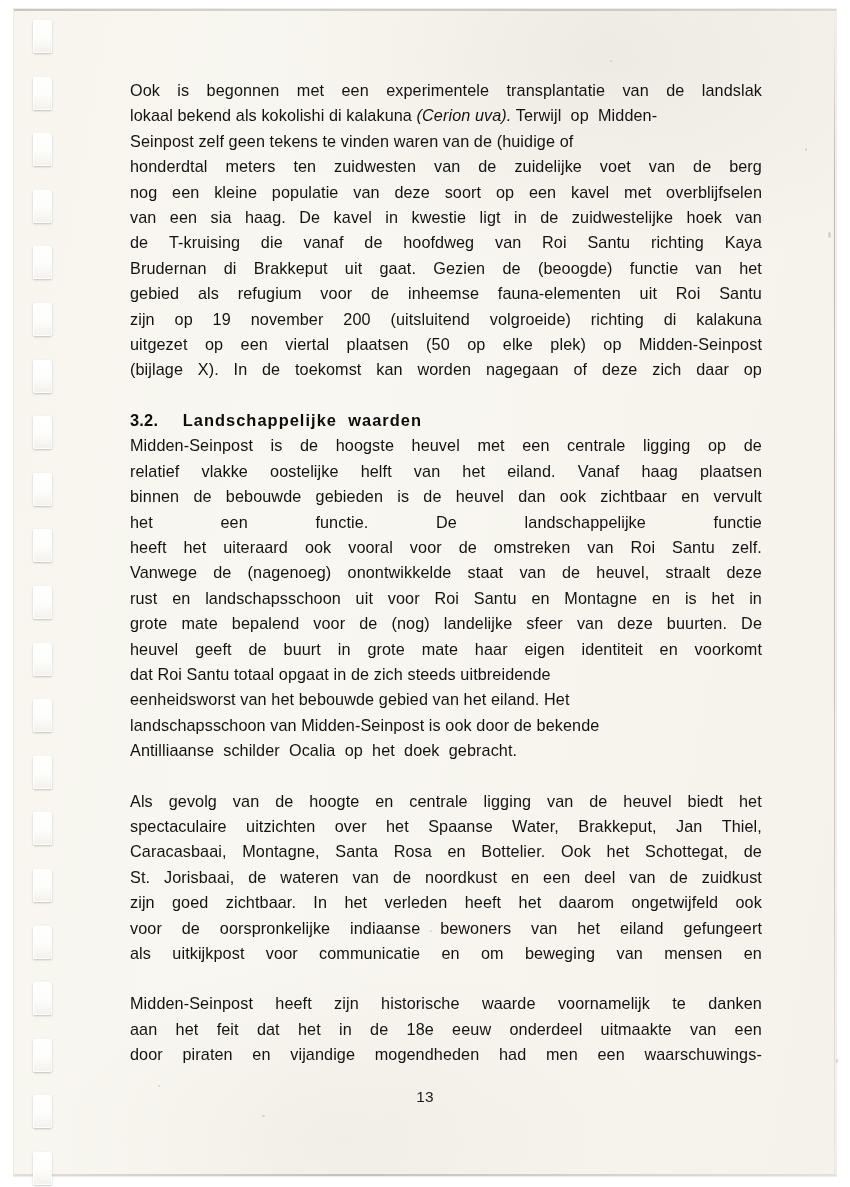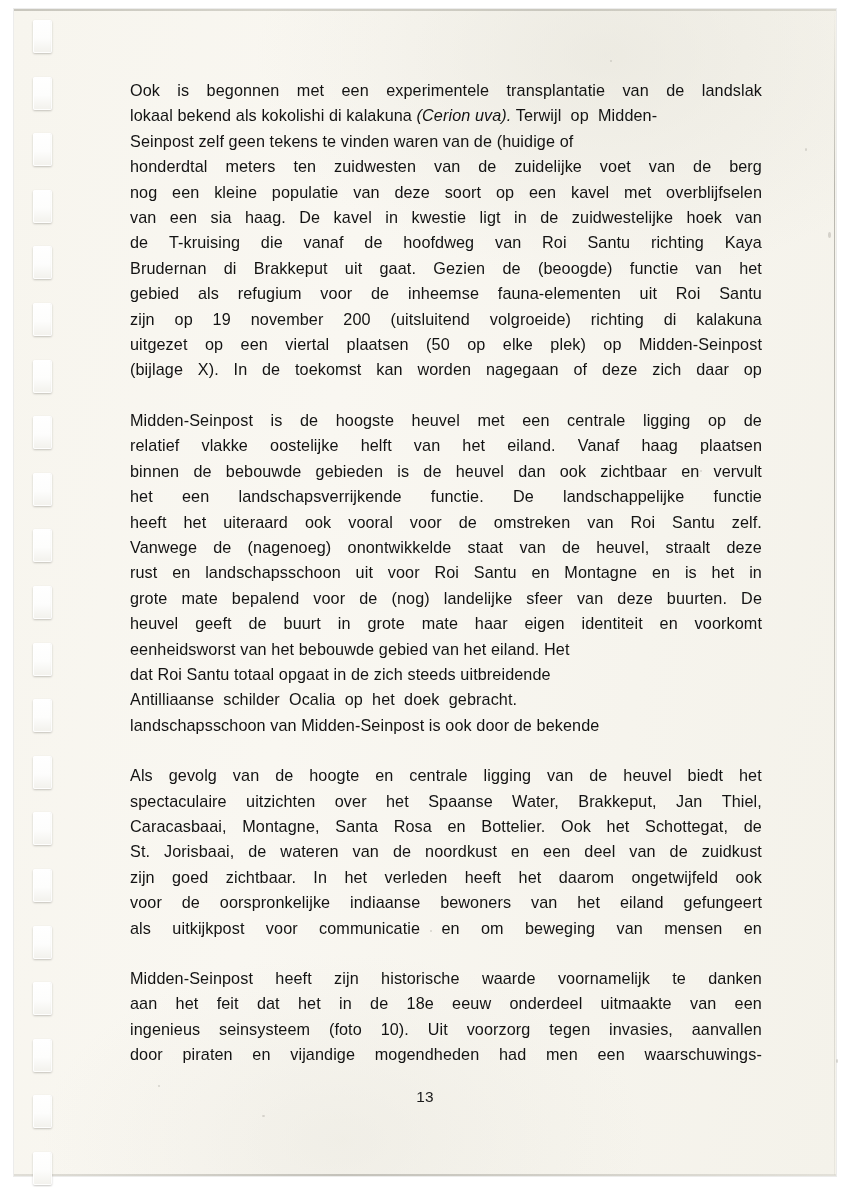--- a/index.html
+++ b/index.html
@@ -195,56 +195,56 @@
       <span class="ln j"><span>de</span><span>T-kruising</span><span>die</span><span>vanaf</span><span>de</span><span>hoofdweg</span><span>van</span><span>Roi</span><span>Santu</span><span>richting</span><span>Kaya</span></span>
       <span class="ln j"><span>Brudernan</span><span>di</span><span>Brakkeput</span><span>uit</span><span>gaat.</span><span>Gezien</span><span>de</span><span>(beoogde)</span><span>functie</span><span>van</span><span>het</span></span>
       <span class="ln j"><span>gebied</span><span>als</span><span>refugium</span><span>voor</span><span>de</span><span>inheemse</span><span>fauna-elementen</span><span>uit</span><span>Roi</span><span>Santu</span></span>
       <span class="ln j"><span>zijn</span><span>op</span><span>19</span><span>november</span><span>200</span><span>(uitsluitend</span><span>volgroeide)</span><span>richting</span><span>di</span><span>kalakuna</span></span>
       <span class="ln j"><span>uitgezet</span><span>op</span><span>een</span><span>viertal</span><span>plaatsen</span><span>(50</span><span>op</span><span>elke</span><span>plek)</span><span>op</span><span>Midden-Seinpost</span></span>
       <span class="ln j"><span>(bijlage</span><span>X).</span><span>In</span><span>de</span><span>toekomst</span><span>kan</span><span>worden</span><span>nagegaan</span><span>of</span><span>deze</span><span>zich</span><span>daar</span><span>op</span></span>
     </p>
 
     <div class="para-gap"></div>
 
+    <h2 class="heading"><span class="num">3.2.</span>&nbsp;&nbsp;&nbsp;&nbsp;&nbsp;<span class="ttl">Landschappelijke  waarden</span></h2>
 
     <p class="para">
       <span class="ln j"><span>Midden-Seinpost</span><span>is</span><span>de</span><span>hoogste</span><span>heuvel</span><span>met</span><span>een</span><span>centrale</span><span>ligging</span><span>op</span><span>de</span></span>
       <span class="ln j"><span>relatief</span><span>vlakke</span><span>oostelijke</span><span>helft</span><span>van</span><span>het</span><span>eiland.</span><span>Vanaf</span><span>haag</span><span>plaatsen</span></span>
       <span class="ln j"><span>binnen</span><span>de</span><span>bebouwde</span><span>gebieden</span><span>is</span><span>de</span><span>heuvel</span><span>dan</span><span>ook</span><span>zichtbaar</span><span>en</span><span>vervult</span></span>
-      <span class="ln j"><span>het</span><span>een</span><span>landschapsverrijkende</span><span>functie.</span><span>De</span><span>landschappelijke</span><span>functie</span></span>
+      <span class="ln j"><span>het</span><span>een</span><span>functie.</span><span>De</span><span>landschappelijke</span><span>functie</span></span>
       <span class="ln j"><span>heeft</span><span>het</span><span>uiteraard</span><span>ook</span><span>vooral</span><span>voor</span><span>de</span><span>omstreken</span><span>van</span><span>Roi</span><span>Santu</span><span>zelf.</span></span>
       <span class="ln j"><span>Vanwege</span><span>de</span><span>(nagenoeg)</span><span>onontwikkelde</span><span>staat</span><span>van</span><span>de</span><span>heuvel,</span><span>straalt</span><span>deze</span></span>
       <span class="ln j"><span>rust</span><span>en</span><span>landschapsschoon</span><span>uit</span><span>voor</span><span>Roi</span><span>Santu</span><span>en</span><span>Montagne</span><span>en</span><span>is</span><span>het</span><span>in</span></span>
       <span class="ln j"><span>grote</span><span>mate</span><span>bepalend</span><span>voor</span><span>de</span><span>(nog)</span><span>landelijke</span><span>sfeer</span><span>van</span><span>deze</span><span>buurten.</span><span>De</span></span>
       <span class="ln j"><span>heuvel</span><span>geeft</span><span>de</span><span>buurt</span><span>in</span><span>grote</span><span>mate</span><span>haar</span><span>eigen</span><span>identiteit</span><span>en</span><span>voorkomt</span></span>
+      <span class="ln">dat Roi Santu totaal opgaat in de zich steeds uitbreidende</span>
       <span class="ln">eenheidsworst van het bebouwde gebied van het eiland. Het</span>
-      <span class="ln">dat Roi Santu totaal opgaat in de zich steeds uitbreidende</span>
+      <span class="ln">landschapsschoon van Midden-Seinpost is ook door de bekende</span>
       <span class="ln">Antilliaanse&nbsp; schilder&nbsp; Ocalia&nbsp; op&nbsp; het&nbsp; doek&nbsp; gebracht.</span>
-      <span class="ln">landschapsschoon van Midden-Seinpost is ook door de bekende</span>
     </p>
 
     <div class="para-gap"></div>
 
     <p class="para">
       <span class="ln j"><span>Als</span><span>gevolg</span><span>van</span><span>de</span><span>hoogte</span><span>en</span><span>centrale</span><span>ligging</span><span>van</span><span>de</span><span>heuvel</span><span>biedt</span><span>het</span></span>
       <span class="ln j"><span>spectaculaire</span><span>uitzichten</span><span>over</span><span>het</span><span>Spaanse</span><span>Water,</span><span>Brakkeput,</span><span>Jan</span><span>Thiel,</span></span>
       <span class="ln j"><span>Caracasbaai,</span><span>Montagne,</span><span>Santa</span><span>Rosa</span><span>en</span><span>Bottelier.</span><span>Ook</span><span>het</span><span>Schottegat,</span><span>de</span></span>
       <span class="ln j"><span>St.</span><span>Jorisbaai,</span><span>de</span><span>wateren</span><span>van</span><span>de</span><span>noordkust</span><span>en</span><span>een</span><span>deel</span><span>van</span><span>de</span><span>zuidkust</span></span>
       <span class="ln j"><span>zijn</span><span>goed</span><span>zichtbaar.</span><span>In</span><span>het</span><span>verleden</span><span>heeft</span><span>het</span><span>daarom</span><span>ongetwijfeld</span><span>ook</span></span>
       <span class="ln j"><span>voor</span><span>de</span><span>oorspronkelijke</span><span>indiaanse</span><span>bewoners</span><span>van</span><span>het</span><span>eiland</span><span>gefungeert</span></span>
       <span class="ln j"><span>als</span><span>uitkijkpost</span><span>voor</span><span>communicatie</span><span>en</span><span>om</span><span>beweging</span><span>van</span><span>mensen</span><span>en</span></span>
     </p>
 
     <div class="para-gap"></div>
 
 
     <p class="para">
       <span class="ln j"><span>Midden-Seinpost</span><span>heeft</span><span>zijn</span><span>historische</span><span>waarde</span><span>voornamelijk</span><span>te</span><span>danken</span></span>
       <span class="ln j"><span>aan</span><span>het</span><span>feit</span><span>dat</span><span>het</span><span>in</span><span>de</span><span>18e</span><span>eeuw</span><span>onderdeel</span><span>uitmaakte</span><span>van</span><span>een</span></span>
-      <span class="ln j"><span>ingenieus</span><span>seinsysteem</span><span>(foto</span><span>10).</span><span>Uit</span><span>voorzorg</span><span>tegen</span><span>invasies,</span><span>aanvallen</span></span>
       <span class="ln j"><span>door</span><span>piraten</span><span>en</span><span>vijandige</span><span>mogendheden</span><span>had</span><span>men</span><span>een</span><span>waarschuwings-</span></span>
     </p>
 
   </div>
 
   <div id="page-number">13</div>
 
 </div>
 
 </body></html>

